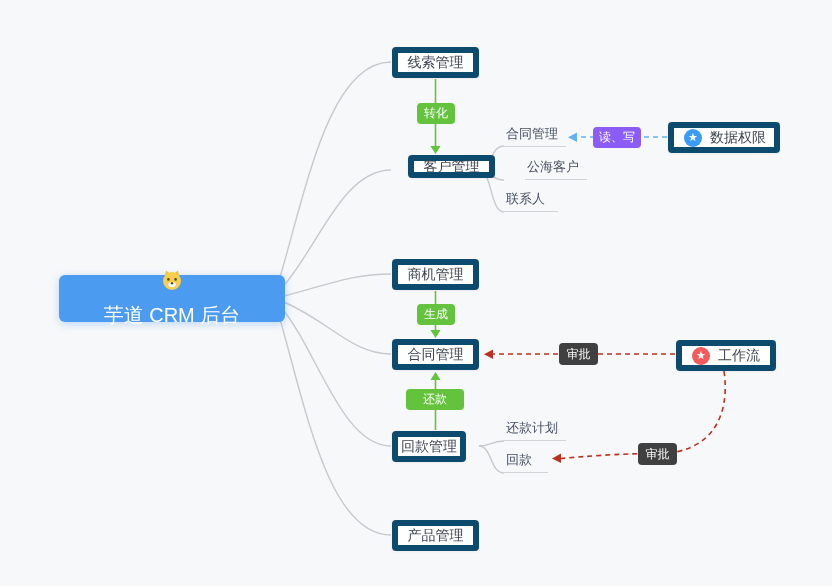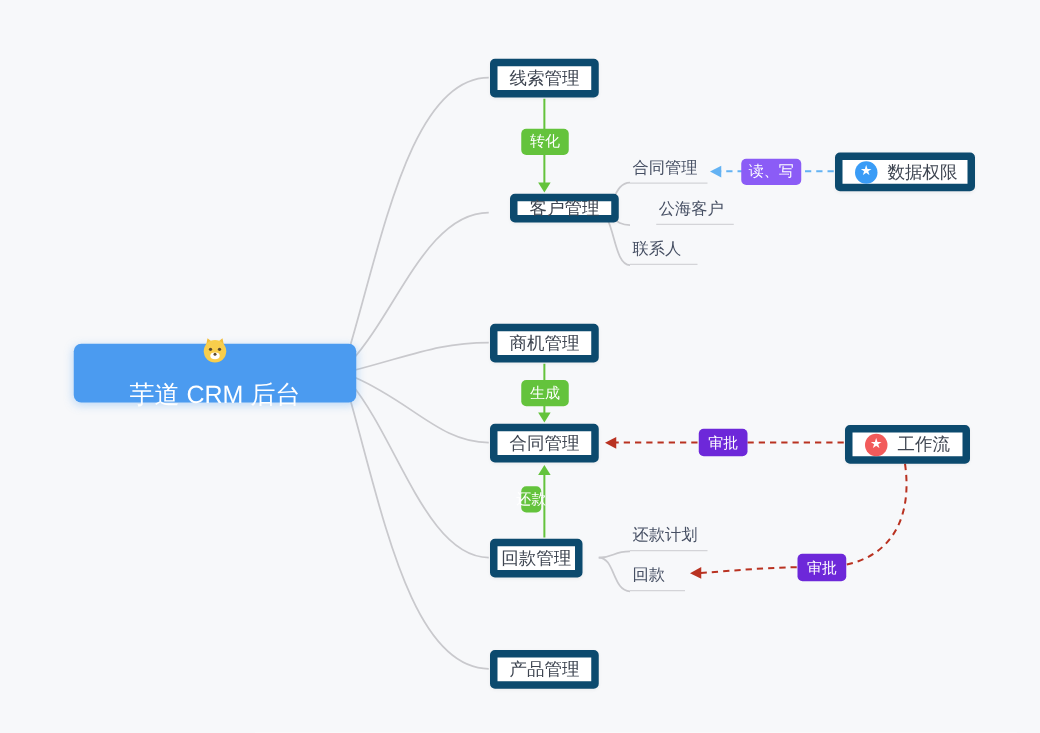--- a/index.html
+++ b/index.html
@@ -38,21 +38,21 @@
   .badge{
     position:absolute;
     box-sizing:border-box;
     display:flex;align-items:center;justify-content:center;
     color:#FFFFFF;font-size:12px;
     border-radius:4px;
     white-space:nowrap;
   }
   .badge.green{background:#64C33C;}
   .badge.blue{background:#8b5cf6;}
-  .badge.red{background:#6d28d9;}
+  .badge.red{background:#404040;}
 
   .sub-item{
     position:absolute;
     box-sizing:border-box;
     font-size:13px;color:#464F63;
     line-height:17px;
     padding:0 4px 4px 2px;
     border-bottom:1px solid #D4D4D8;
   }
   .sys-node{
@@ -146,21 +146,21 @@
 
   <div class="sub-item" style="left:504px;top:419px;width:62px;"><span>还款计划</span></div>
   <div class="sub-item" style="left:504px;top:451px;width:44px;"><span>回款</span></div>
 
   <div class="badge green" style="left:417px;top:103px;width:38px;height:21px;">
       <span>转化</span>
     </div>
   <div class="badge green" style="left:417px;top:304px;width:38px;height:21px;">
       <span>生成</span>
     </div>
-  <div class="badge green" style="left:417px;top:389px;width:16px;height:21px;">
+  <div class="badge green" style="left:406px;top:389px;width:58px;height:21px;">
       <span>还款</span>
     </div>
   <div class="badge blue" style="left:593px;top:127px;width:48px;height:21px;">
       <span>读、写</span>
     </div>
   <div class="badge red" style="left:559px;top:343px;width:39px;height:22px;">
       <span>审批</span>
     </div>
   <div class="badge red" style="left:638px;top:443px;width:39px;height:22px;">
       <span>审批</span>

